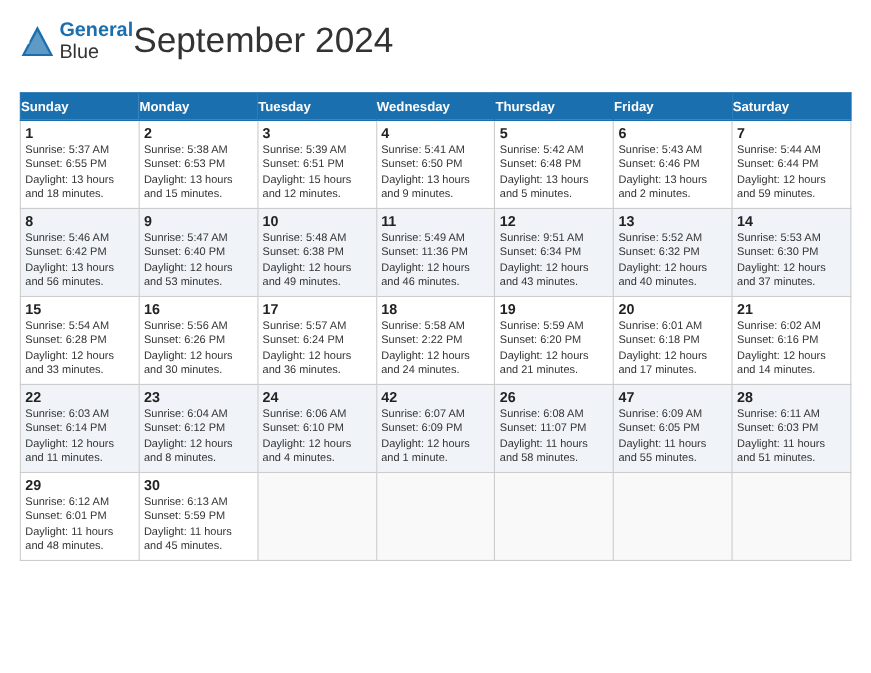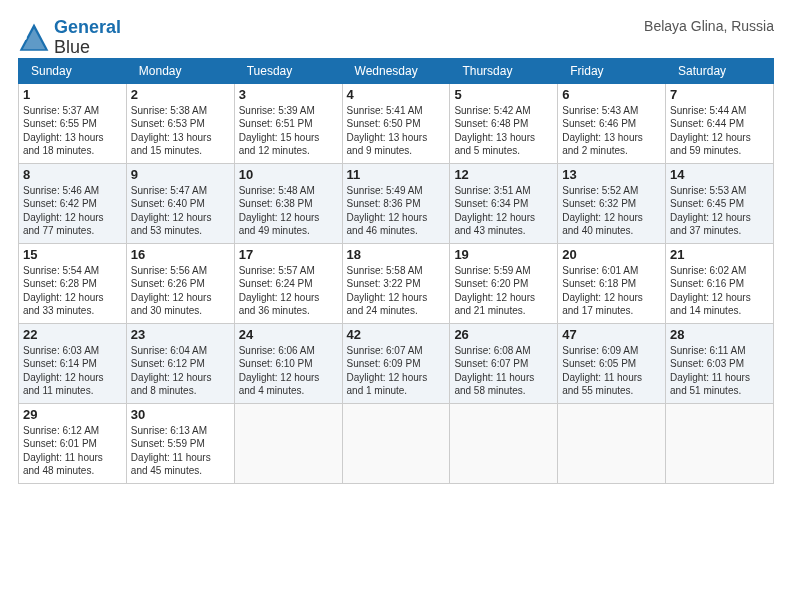--- a/index.html
+++ b/index.html
@@ -10,24 +10,22 @@
       height: 612px;
       overflow: hidden;
     }
     .page {
       width: 792px;
       min-height: 612px;
       padding: 18px 18px 10px 18px;
     }
     .header-area {
       display: flex;
-      justify-content: space-between;
       align-items: flex-start;
-      margin-bottom: 0;
-      gap: 16px;
+      margin-bottom: 26px;
     }
     .logo {
       display: flex;
       align-items: center;
       gap: 4px;
     }
     .logo-icon {
       width: 32px;
       height: 32px;
     }
@@ -42,24 +40,24 @@
       color: #555;
     }
     .calendar-table {
       width: 100%;
       border-collapse: collapse;
       font-size: 10.5px;
     }
     .calendar-table thead th {
       background-color: #1a6faf;
       color: #fff;
-      padding: 5px 12px;
+      padding: 5px 0;
       text-align: left;
       font-size: 12px;
-      font-weight: normal;
+      font-weight: bold;
       border: 1px solid #1a6faf;
     }
     .calendar-table tbody td {
       border: 1px solid #ccc;
       vertical-align: top;
       padding: 3px 4px;
       width: calc(100% / 7);
       height: 80px;
     }
     .calendar-table tbody tr:nth-child(even) td {
@@ -94,21 +92,21 @@
         <polygon points="20,2 38,36 2,36" fill="#1a6faf"></polygon>
         <polygon points="20,8 34,34 6,34" fill="#fff" opacity="0.3"></polygon>
         <text x="5" y="22" font-size="8" fill="white" font-weight="bold">G</text>
       </svg>
       <div>
         <div style="font-size:18px;font-weight:bold;color:#1a6faf;line-height:1.1;">General</div>
         <div style="font-size:18px;font-weight:normal;color:#333;line-height:1.1;">Blue</div>
       </div>
     </div>
     <div class="title-area">
-      <div class="location">Belaya Glina, Russia</div>
+      <div class="month-title">September 2024</div>
     </div>
   </div>
 
   <table class="calendar-table">
     <thead>
       <tr>
       <th>Sunday</th>
           <th>Monday</th>
           <th>Tuesday</th>
           <th>Wednesday</th>
@@ -175,21 +173,21 @@
           <div>Daylight: 12 hours and 59 minutes.</div>
         </div>
       </td>
         </tr>
         <tr>
           <td>
         <span class="day-number">8</span>
         <div class="day-info">
           <div>Sunrise: 5:46 AM</div>
           <div>Sunset: 6:42 PM</div>
-          <div>Daylight: 12 hours and 77 minutes.</div>
+          <div>Daylight: 13 hours and 56 minutes.</div>
         </div>
       </td>
           <td>
         <span class="day-number">9</span>
         <div class="day-info">
           <div>Sunrise: 5:47 AM</div>
           <div>Sunset: 6:40 PM</div>
           <div>Daylight: 12 hours and 53 minutes.</div>
         </div>
       </td>
@@ -198,45 +196,45 @@
         <div class="day-info">
           <div>Sunrise: 5:48 AM</div>
           <div>Sunset: 6:38 PM</div>
           <div>Daylight: 12 hours and 49 minutes.</div>
         </div>
       </td>
           <td>
         <span class="day-number">11</span>
         <div class="day-info">
           <div>Sunrise: 5:49 AM</div>
-          <div>Sunset: 8:36 PM</div>
+          <div>Sunset: 11:36 PM</div>
           <div>Daylight: 12 hours and 46 minutes.</div>
         </div>
       </td>
           <td>
         <span class="day-number">12</span>
         <div class="day-info">
-          <div>Sunrise: 3:51 AM</div>
+          <div>Sunrise: 9:51 AM</div>
           <div>Sunset: 6:34 PM</div>
           <div>Daylight: 12 hours and 43 minutes.</div>
         </div>
       </td>
           <td>
         <span class="day-number">13</span>
         <div class="day-info">
           <div>Sunrise: 5:52 AM</div>
           <div>Sunset: 6:32 PM</div>
           <div>Daylight: 12 hours and 40 minutes.</div>
         </div>
       </td>
           <td>
         <span class="day-number">14</span>
         <div class="day-info">
           <div>Sunrise: 5:53 AM</div>
-          <div>Sunset: 6:45 PM</div>
+          <div>Sunset: 6:30 PM</div>
           <div>Daylight: 12 hours and 37 minutes.</div>
         </div>
       </td>
         </tr>
         <tr>
           <td>
         <span class="day-number">15</span>
         <div class="day-info">
           <div>Sunrise: 5:54 AM</div>
           <div>Sunset: 6:28 PM</div>
@@ -256,21 +254,21 @@
         <div class="day-info">
           <div>Sunrise: 5:57 AM</div>
           <div>Sunset: 6:24 PM</div>
           <div>Daylight: 12 hours and 36 minutes.</div>
         </div>
       </td>
           <td>
         <span class="day-number">18</span>
         <div class="day-info">
           <div>Sunrise: 5:58 AM</div>
-          <div>Sunset: 3:22 PM</div>
+          <div>Sunset: 2:22 PM</div>
           <div>Daylight: 12 hours and 24 minutes.</div>
         </div>
       </td>
           <td>
         <span class="day-number">19</span>
         <div class="day-info">
           <div>Sunrise: 5:59 AM</div>
           <div>Sunset: 6:20 PM</div>
           <div>Daylight: 12 hours and 21 minutes.</div>
         </div>
@@ -322,21 +320,21 @@
         <div class="day-info">
           <div>Sunrise: 6:07 AM</div>
           <div>Sunset: 6:09 PM</div>
           <div>Daylight: 12 hours and 1 minute.</div>
         </div>
       </td>
           <td>
         <span class="day-number">26</span>
         <div class="day-info">
           <div>Sunrise: 6:08 AM</div>
-          <div>Sunset: 6:07 PM</div>
+          <div>Sunset: 11:07 PM</div>
           <div>Daylight: 11 hours and 58 minutes.</div>
         </div>
       </td>
           <td>
         <span class="day-number">47</span>
         <div class="day-info">
           <div>Sunrise: 6:09 AM</div>
           <div>Sunset: 6:05 PM</div>
           <div>Daylight: 11 hours and 55 minutes.</div>
         </div>

